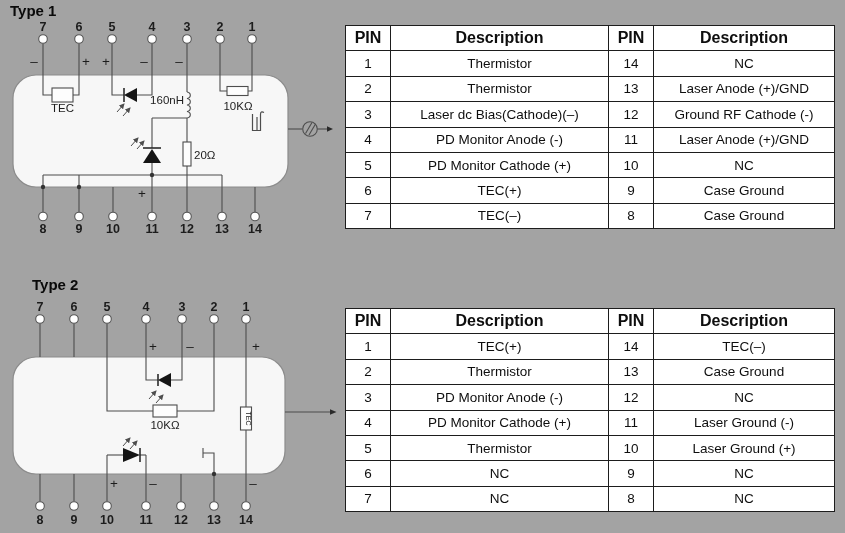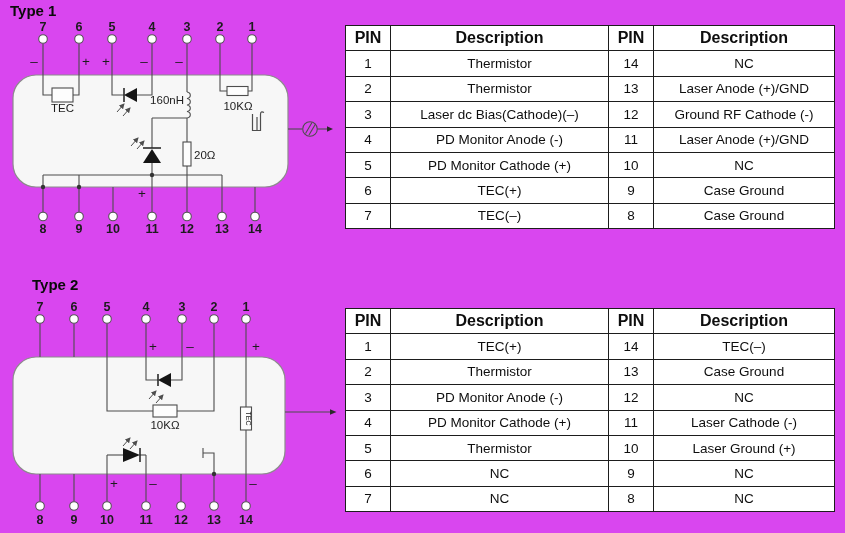--- a/index.html
+++ b/index.html
@@ -1,17 +1,17 @@
 <!DOCTYPE html>
 <html><head>
 <meta charset="utf-8">
 <style>
   html,body { margin:0; padding:0; background:#ffffff; }
   .canvas {
-    position:relative; width:845px; height:533px; background:#d946ef;
+    position:relative; width:845px; height:533px; background:#a3a3a3;
     font-family:"Liberation Sans", sans-serif; color:#111;
     overflow:hidden;
   }
   .sec-title {
     position:absolute; left:10px; font-size:15px; font-weight:bold; color:#0a0a0a;
   }
   #title1 { top:2px; }
   #title2 { top:276px;margin-left:22px; }
   svg text {
     font-family:"Liberation Sans", sans-serif;
@@ -351,21 +351,21 @@
           <tr>
             <td>3</td>
             <td>PD Monitor Anode (-)</td>
             <td>12</td>
             <td>NC</td>
           </tr>
           <tr>
             <td>4</td>
             <td>PD Monitor Cathode (+)</td>
             <td>11</td>
-            <td>Laser Cathode (-)</td>
+            <td>Laser Ground (-)</td>
           </tr>
           <tr>
             <td>5</td>
             <td>Thermistor</td>
             <td>10</td>
             <td>Laser Ground (+)</td>
           </tr>
           <tr>
             <td>6</td>
             <td>NC</td>

